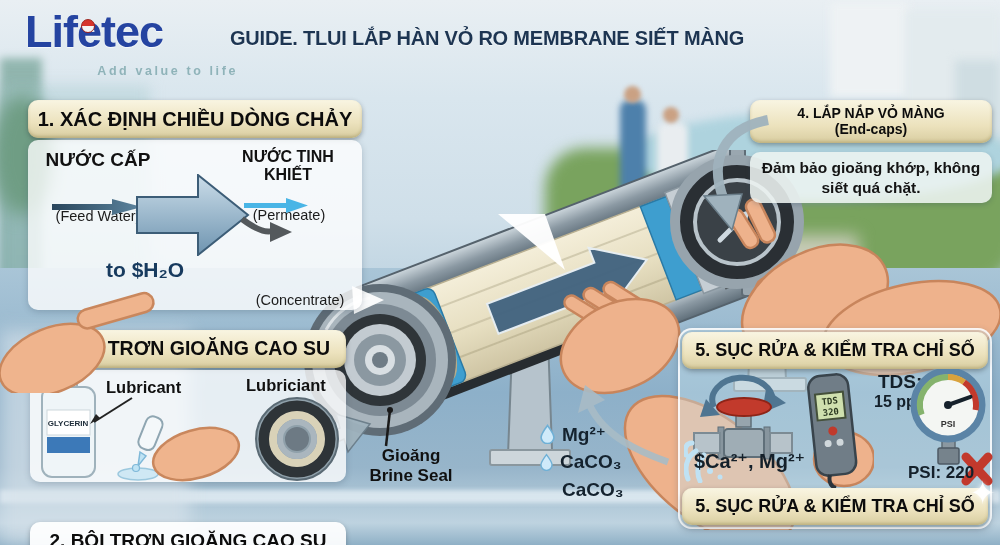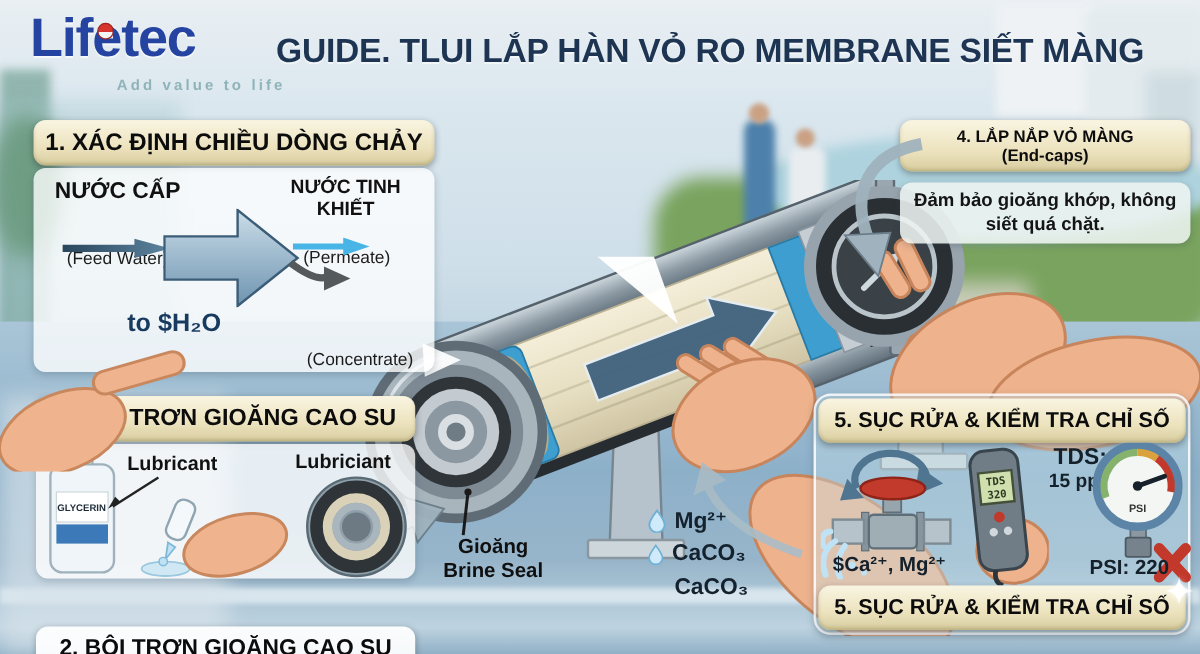--- a/index.html
+++ b/index.html
@@ -35,21 +35,21 @@
   
   .brand { position:absolute; left:25px; top:6px; width:195px; height:78px; z-index:7; }
   .brand-name { font-size:45px; font-weight:800; color:#2544a1; letter-spacing:-1px;
                 text-shadow:0 1px 1px rgba(255,255,255,.7); }
   .brand-dot { position:absolute; left:56px; top:13px; width:14px; height:14px; border-radius:50%;
                background:linear-gradient(180deg,#d6342c 0%,#d6342c 54%,#f3f4f5 54%);
                border:1px solid #9e241e; }
   .brand-tagline { position:absolute; left:28px; top:58px; width:185px; text-align:right;
                font-size:12.5px; letter-spacing:2.6px; color:#8fb3b9; font-weight:600; }
   .main-title { position:absolute; left:230px; top:27px; width:760px; z-index:7;
-               font-size:28px; font-weight:800; color:#1d3552; letter-spacing:-0.2px;
+               font-size:20px; font-weight:800; color:#1d3552; letter-spacing:-0.2px;
                white-space:nowrap; text-shadow:0 1px 0 rgba(255,255,255,.55); }
 
   
   .pill { background:linear-gradient(180deg,#f9f5e2 0%,#ece2bd 60%,#d8cda0 100%);
           border-radius:10px; box-shadow:0 2px 5px rgba(40,45,50,.4), inset 0 -2px 3px rgba(130,115,60,.3);
           color:#0c0c0c; font-weight:800; display:flex; flex-direction:column;
           align-items:center; justify-content:center; text-align:center; line-height:1.12; }
   .whitebar { background:rgba(255,255,255,.92); border-radius:10px;
           box-shadow:0 2px 5px rgba(40,45,50,.35); color:#0c0c0c; font-weight:800;
           display:flex; align-items:center; justify-content:center; text-align:center; }
@@ -359,21 +359,21 @@
         <ellipse cx="60" cy="36" rx="27" ry="9" fill="#c23a2c" stroke="#8e2417" stroke-width="2"></ellipse>
         <rect x="34" y="56" width="6" height="32" fill="#87959e" stroke="#5f6f79"></rect>
         <rect x="80" y="56" width="6" height="32" fill="#87959e" stroke="#5f6f79"></rect>
         <rect x="40" y="58" width="40" height="28" rx="4" fill="#9fadb5" stroke="#5f6f79" stroke-width="2"></rect>
         <rect x="10" y="62" width="26" height="20" fill="#b7c3ca" stroke="#7c8b94" stroke-width="2"></rect>
         <rect x="86" y="62" width="22" height="20" fill="#b7c3ca" stroke="#7c8b94" stroke-width="2"></rect>
         <path d="M12,80 C2,86 0,98 4,108 M20,84 C14,92 12,102 16,110 M8,72 C2,72 0,78 2,84" fill="none" stroke="#bfe2f4" stroke-width="5" stroke-linecap="round"></path>
         <circle cx="26" cy="100" r="3" fill="#bfe2f4"></circle>
           <circle cx="36" cy="106" r="2.5" fill="#bfe2f4"></circle>
       </svg>
-      <div class="s5txt" style="left:12px;top:92px;font-size:17px">$Ca²⁺, Mg²⁺</div>
+      <div class="s5txt" style="left:12px;top:80px;font-size:20px">$Ca²⁺, Mg²⁺</div>
       <svg style="position:absolute;left:120px;top:2px" width="72" height="117" viewBox="0 0 72 117">
         <ellipse cx="42" cy="88" rx="30" ry="27" fill="#eeb28c" stroke="#c8855c" stroke-width="2.5"></ellipse>
         <g transform="rotate(-6 30 52)">
           <rect x="10" y="4" width="40" height="100" rx="12" fill="#707d87" stroke="#39444c" stroke-width="2.5"></rect>
           <rect x="16" y="22" width="28" height="26" fill="#cfe0ae" stroke="#44503a" stroke-width="2"></rect>
           <text x="30" y="33" text-anchor="middle" font-size="9" font-weight="bold" fill="#2c3a22" font-family="DejaVu Sans Mono, monospace">TDS</text>
           <text x="30" y="44" text-anchor="middle" font-size="9" font-weight="bold" fill="#2c3a22" font-family="DejaVu Sans Mono, monospace">320</text>
           <circle cx="30" cy="60" r="4.5" fill="#c03a2c"></circle>
           <circle cx="24" cy="72" r="3.5" fill="#d0d8dc"></circle>
             <circle cx="36" cy="72" r="3.5" fill="#d0d8dc"></circle>

